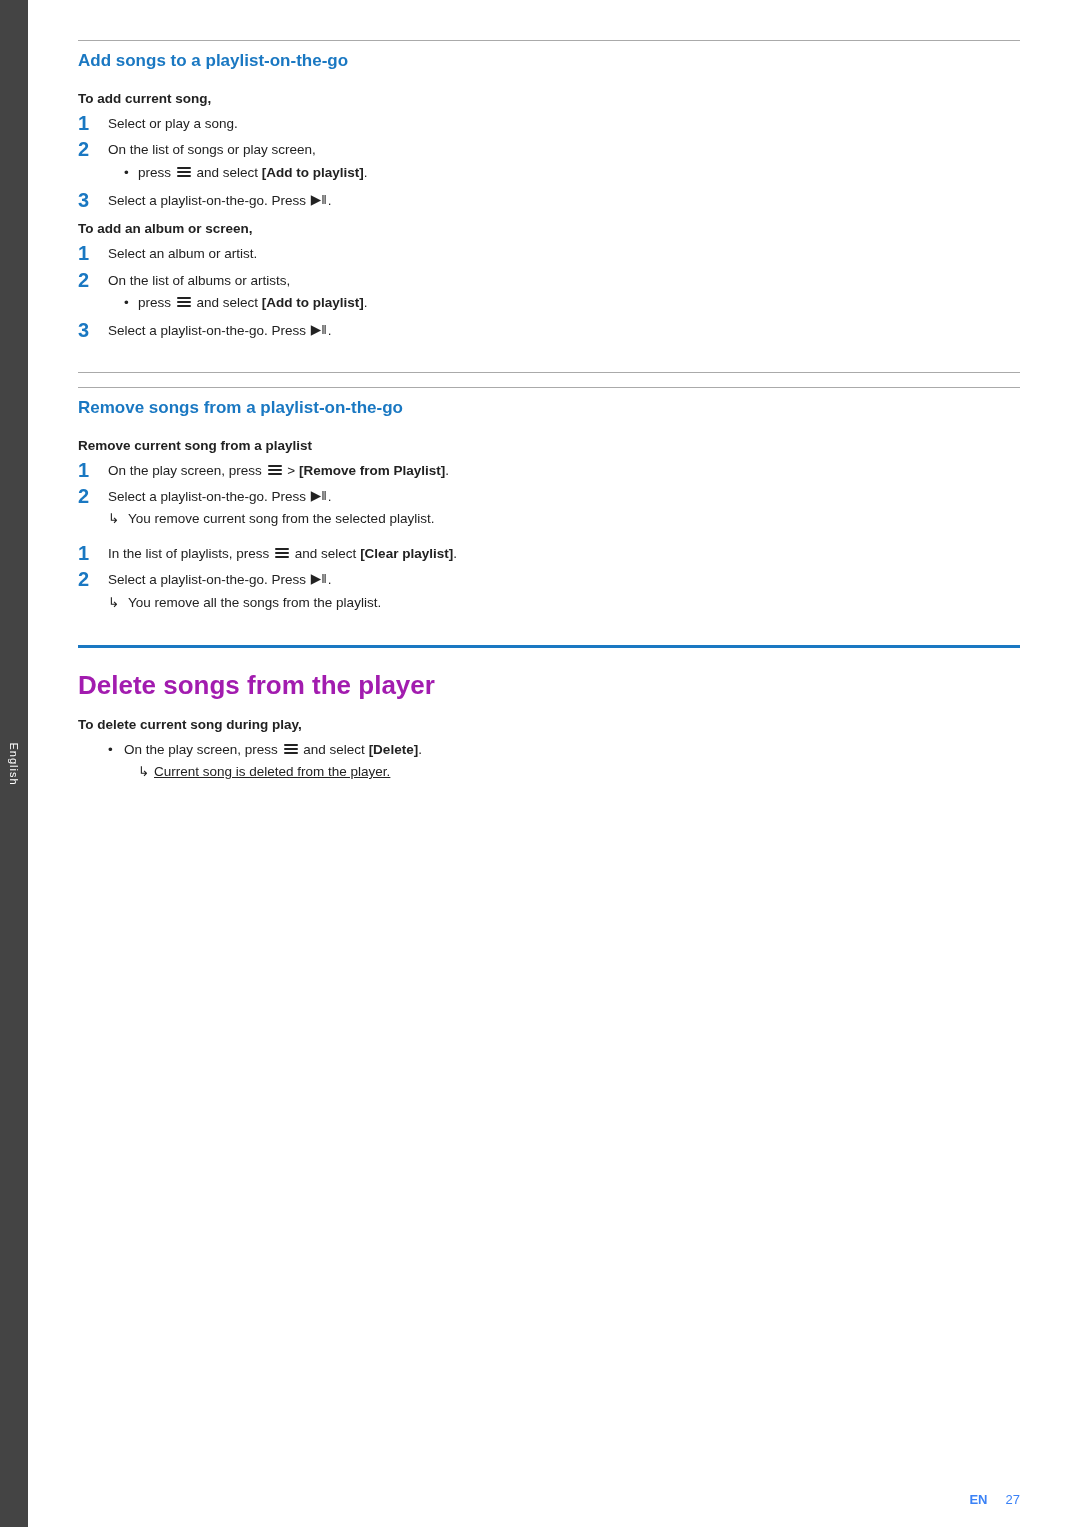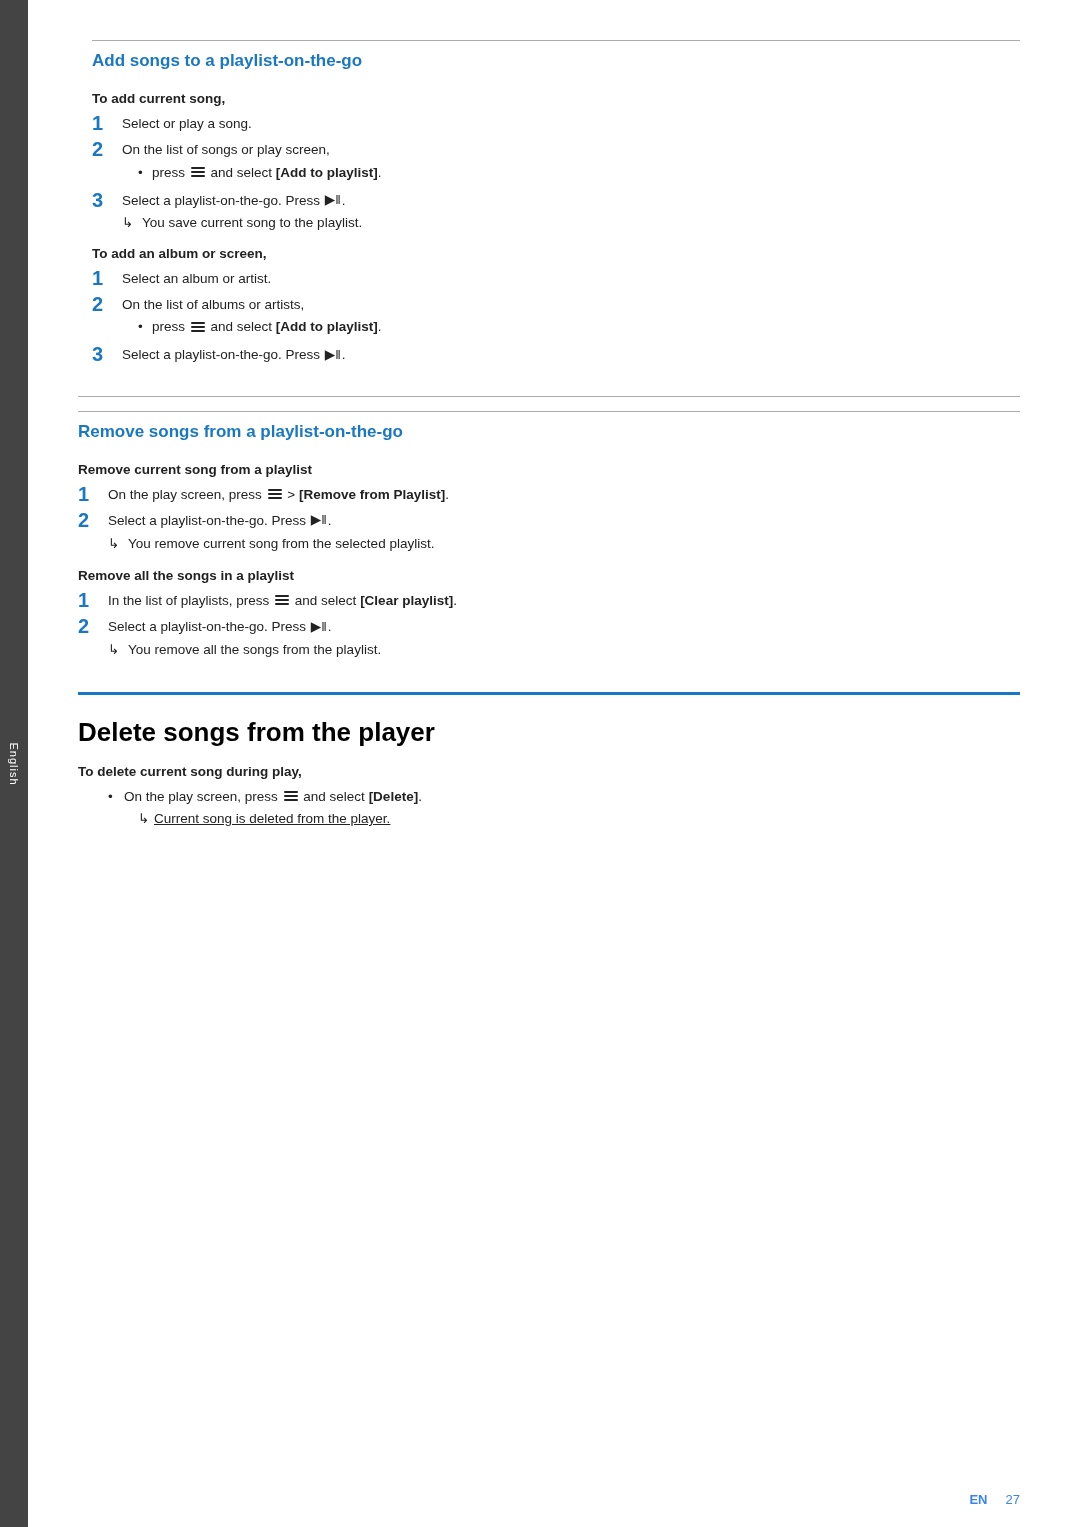--- a/index.html
+++ b/index.html
@@ -40,21 +40,20 @@
 
     .main-content {
       flex: 1;
       padding: 40px 60px 40px 50px;
       position: relative;
     }
 
     
     .section-add {
       margin-bottom: 30px;
-      margin-left: 14px;
     }
 
     .section-title-blue {
       color: #1a78c2;
       font-size: 17px;
       font-weight: bold;
       margin-bottom: 12px;
       padding-bottom: 8px;
       border-top: 1px solid #aaa;
       padding-top: 10px;
@@ -166,21 +165,21 @@
 
     
     .divider {
       border: none;
       border-top: 1px solid #aaa;
       margin: 20px 0 14px 0;
     }
 
     
     .section-big-title {
-      color: #000000;
+      color: #a21caf;
       font-size: 26px;
       font-weight: bold;
       margin-bottom: 16px;
       padding-top: 8px;
       border-top: 3px solid #1a78c2;
     }
 
     
     .page-footer {
       position: absolute;
@@ -282,21 +281,20 @@
                 </li>
               </ul>
             </span>
           </li>
 
           <li class="numbered-item">
             <span class="num">3</span>
             <span class="item-content">
               Select a playlist-on-the-go. Press
               <span class="play-pause-icon">▶‖</span>.
-              <div class="result-line">You save current song to the playlist.</div>
             </span>
           </li>
         </ul>
       </div>
 
       <div style="margin-top: 10px;">
         <div class="subsection-title">To add an album or screen,</div>
 
         <ul class="numbered-list">
 
@@ -361,21 +359,20 @@
             <span class="item-content">
               Select a playlist-on-the-go. Press
               <span class="play-pause-icon">▶‖</span>.
               <div class="result-line">You remove current song from the selected playlist.</div>
             </span>
           </li>
         </ul>
       </div>
 
       <div style="margin-top:12px;">
-        <div class="subsection-title">Remove all the songs in a playlist</div>
 
         <ul class="numbered-list">
 
           <li class="numbered-item">
             <span class="num">1</span>
             <span class="item-content">
               In the list of playlists, press
               <span class="menu-icon">
                 <span></span>
                   <span></span>

